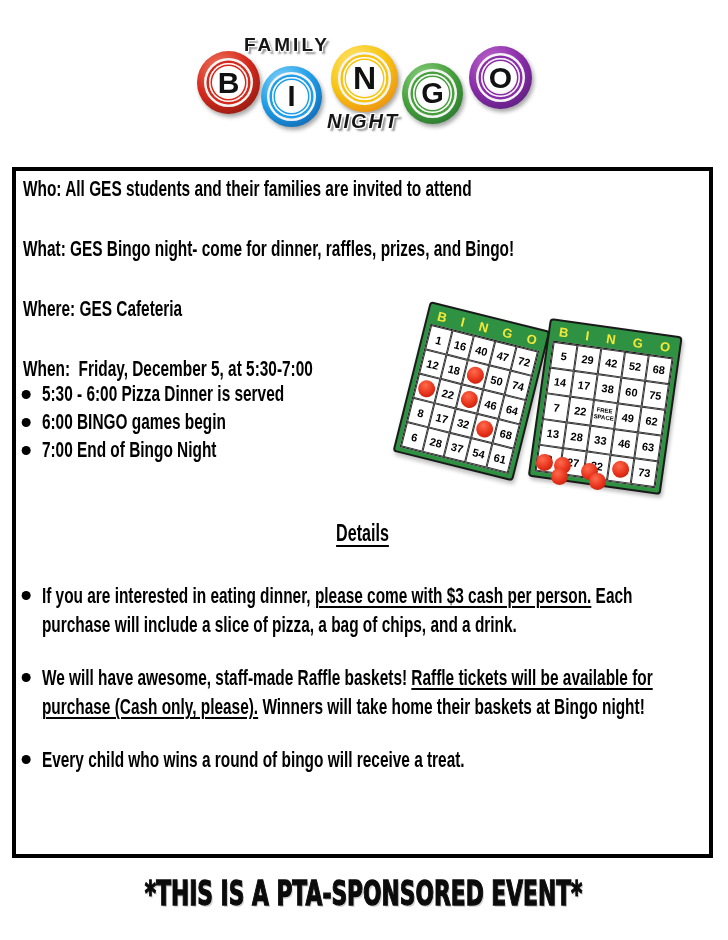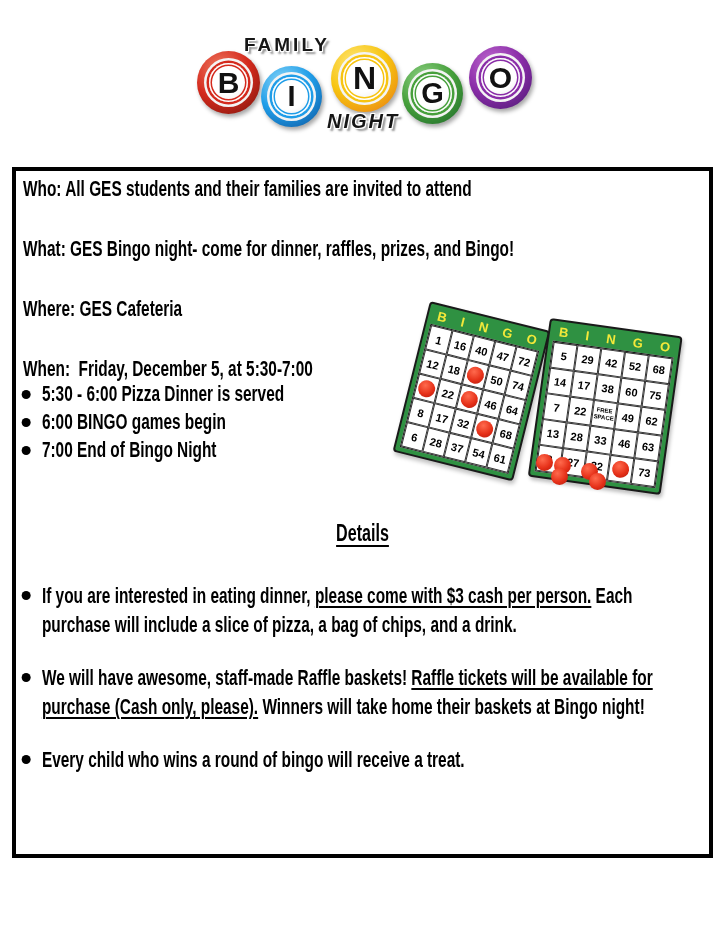--- a/index.html
+++ b/index.html
@@ -230,14 +230,17 @@
       <div id="loose-chips">
           <div class="chip loose" style="left: 520px; top: 283px;"></div>
           <div class="chip loose" style="left: 538px; top: 286px;"></div>
           <div class="chip loose" style="left: 535px; top: 297px;"></div>
           <div class="chip loose" style="left: 565px; top: 292px;"></div>
           <div class="chip loose" style="left: 573px; top: 302px;"></div>
         </div>
     </div>
   </main>
 
+  <footer class="footer">
+    <span class="footer-text">*THIS IS A PTA-SPONSORED EVENT*</span>
+  </footer>
 
 </div>
 
 </body></html>

